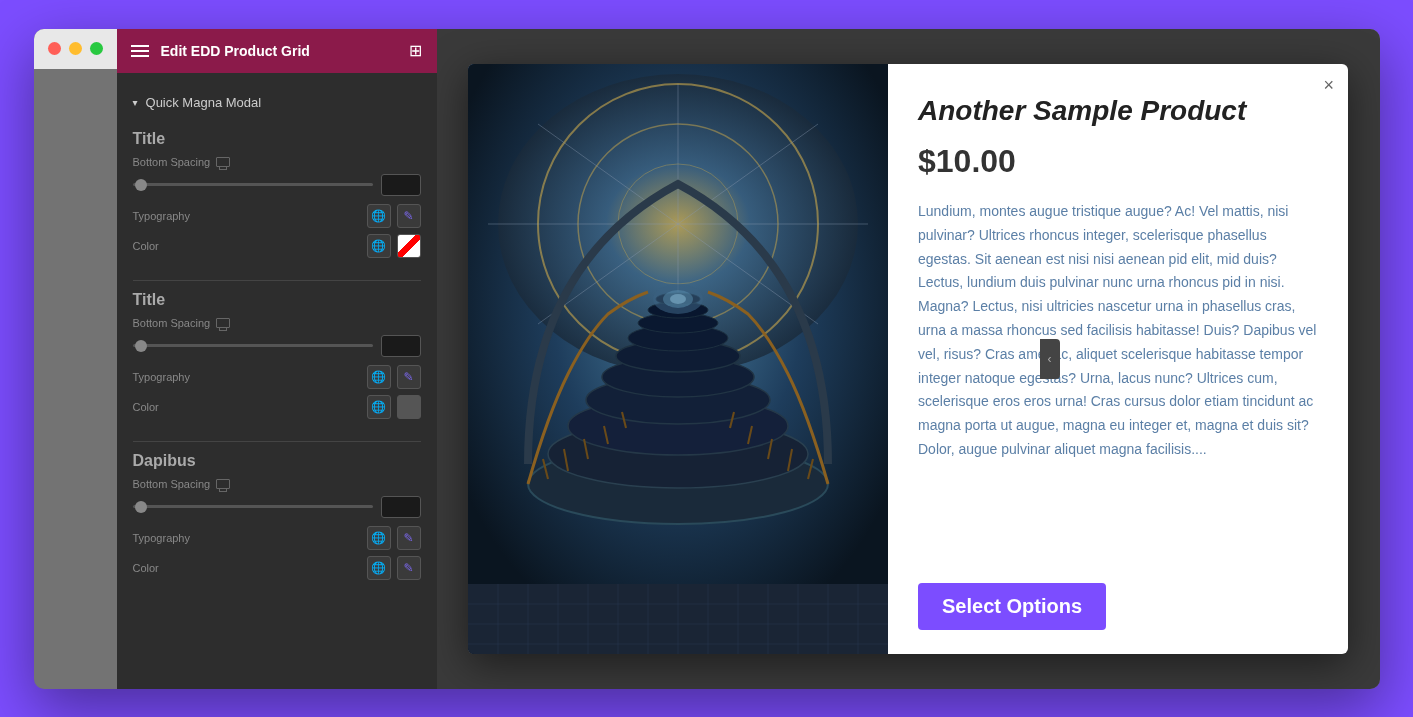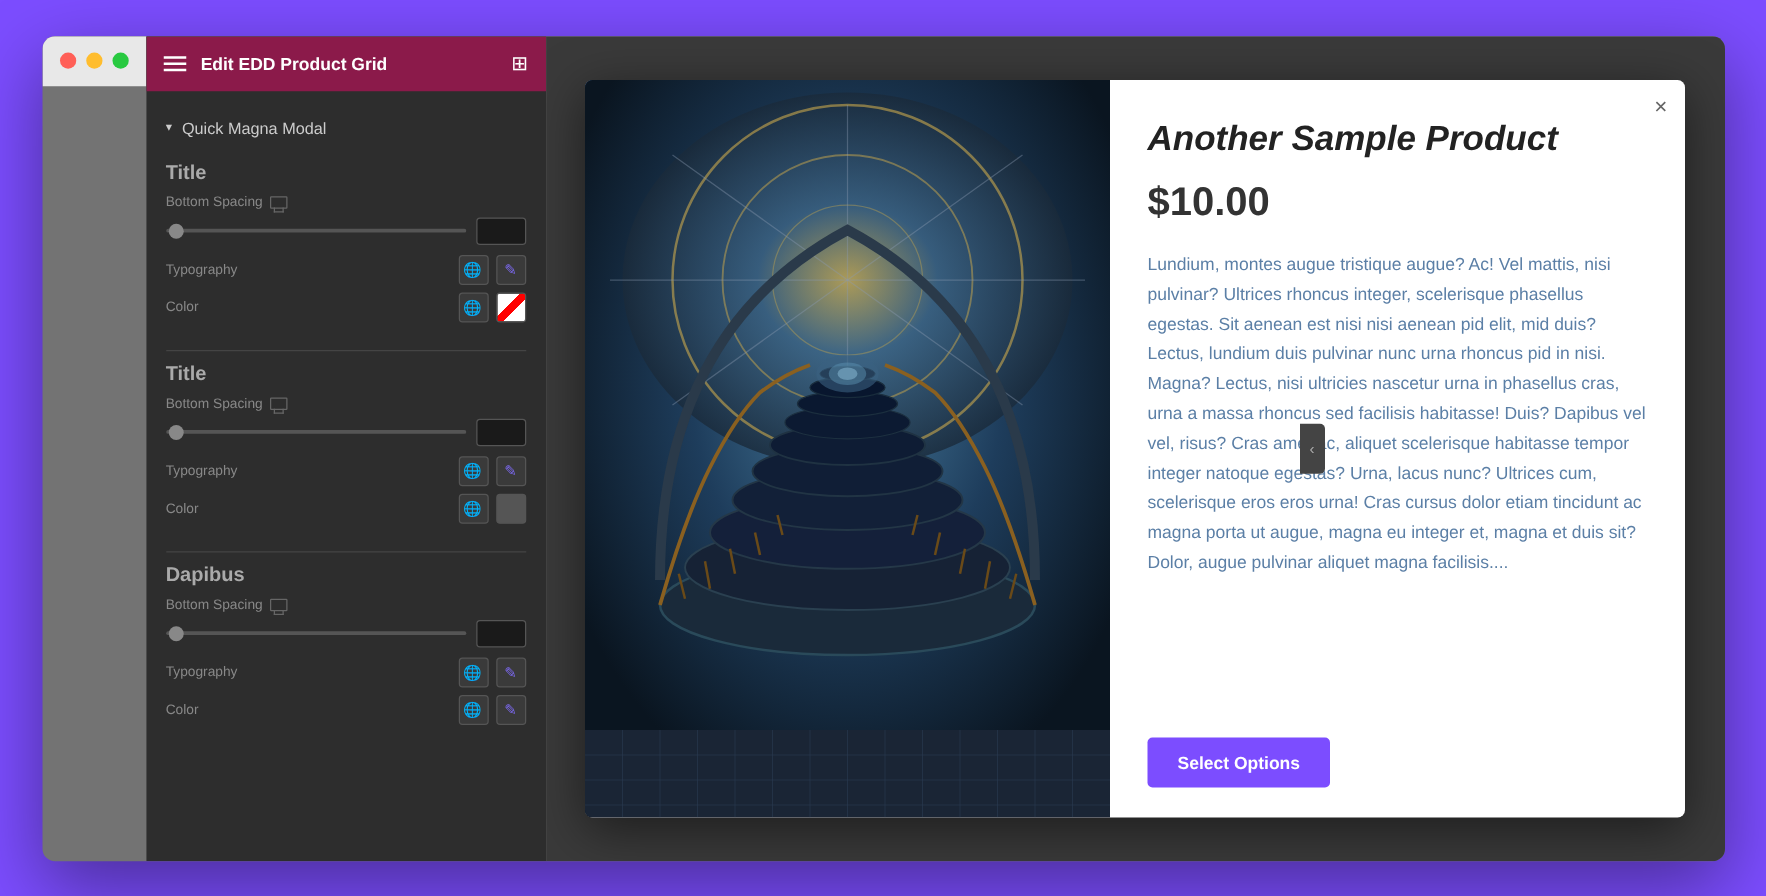--- a/index.html
+++ b/index.html
@@ -370,21 +370,21 @@
       margin-bottom: 24px;
     }
 
     .select-options-btn {
       display: inline-block;
       background: #7c4dff;
       color: white;
       border: none;
       padding: 12px 24px;
       border-radius: 4px;
-      font-size: 14px;
+      font-size: 20px;
       font-weight: 600;
       cursor: pointer;
       align-self: flex-start;
     }
   </style>
 </head>
 <body>
 
 <div class="window">
 

